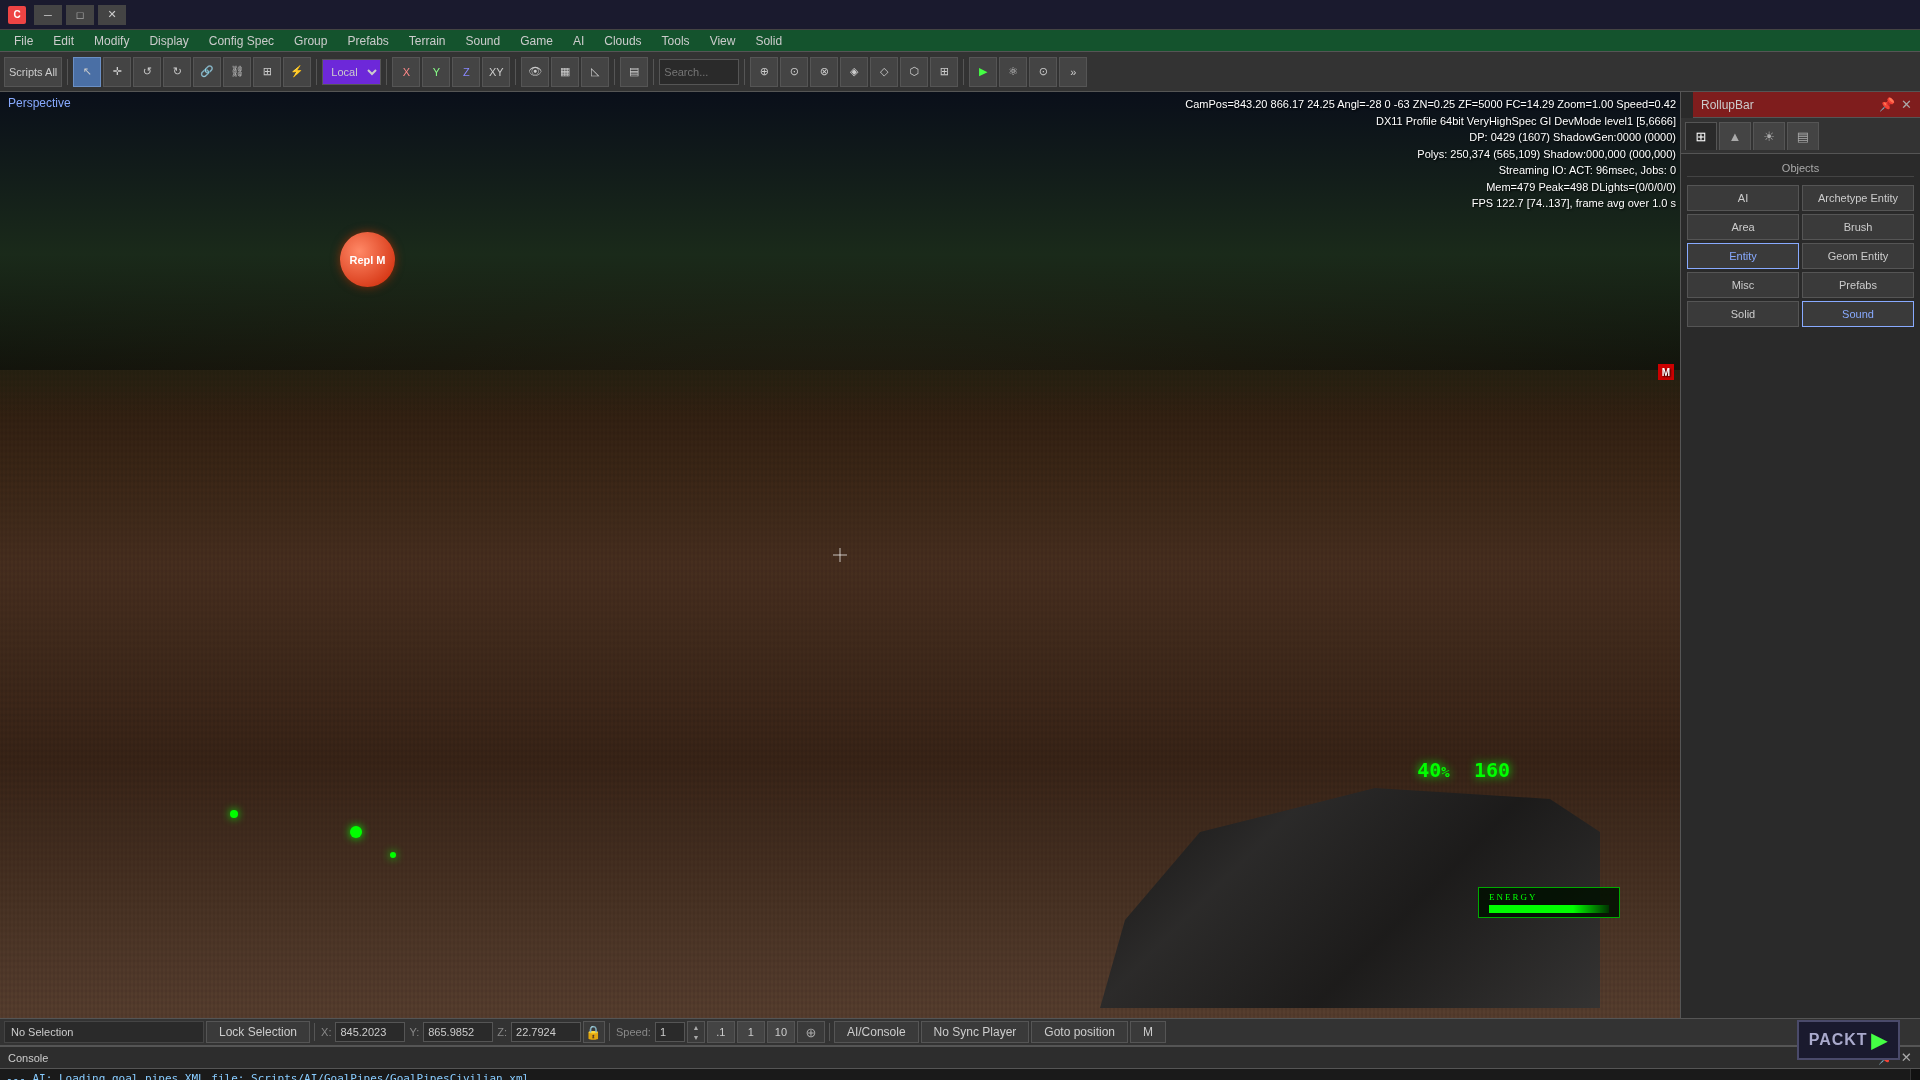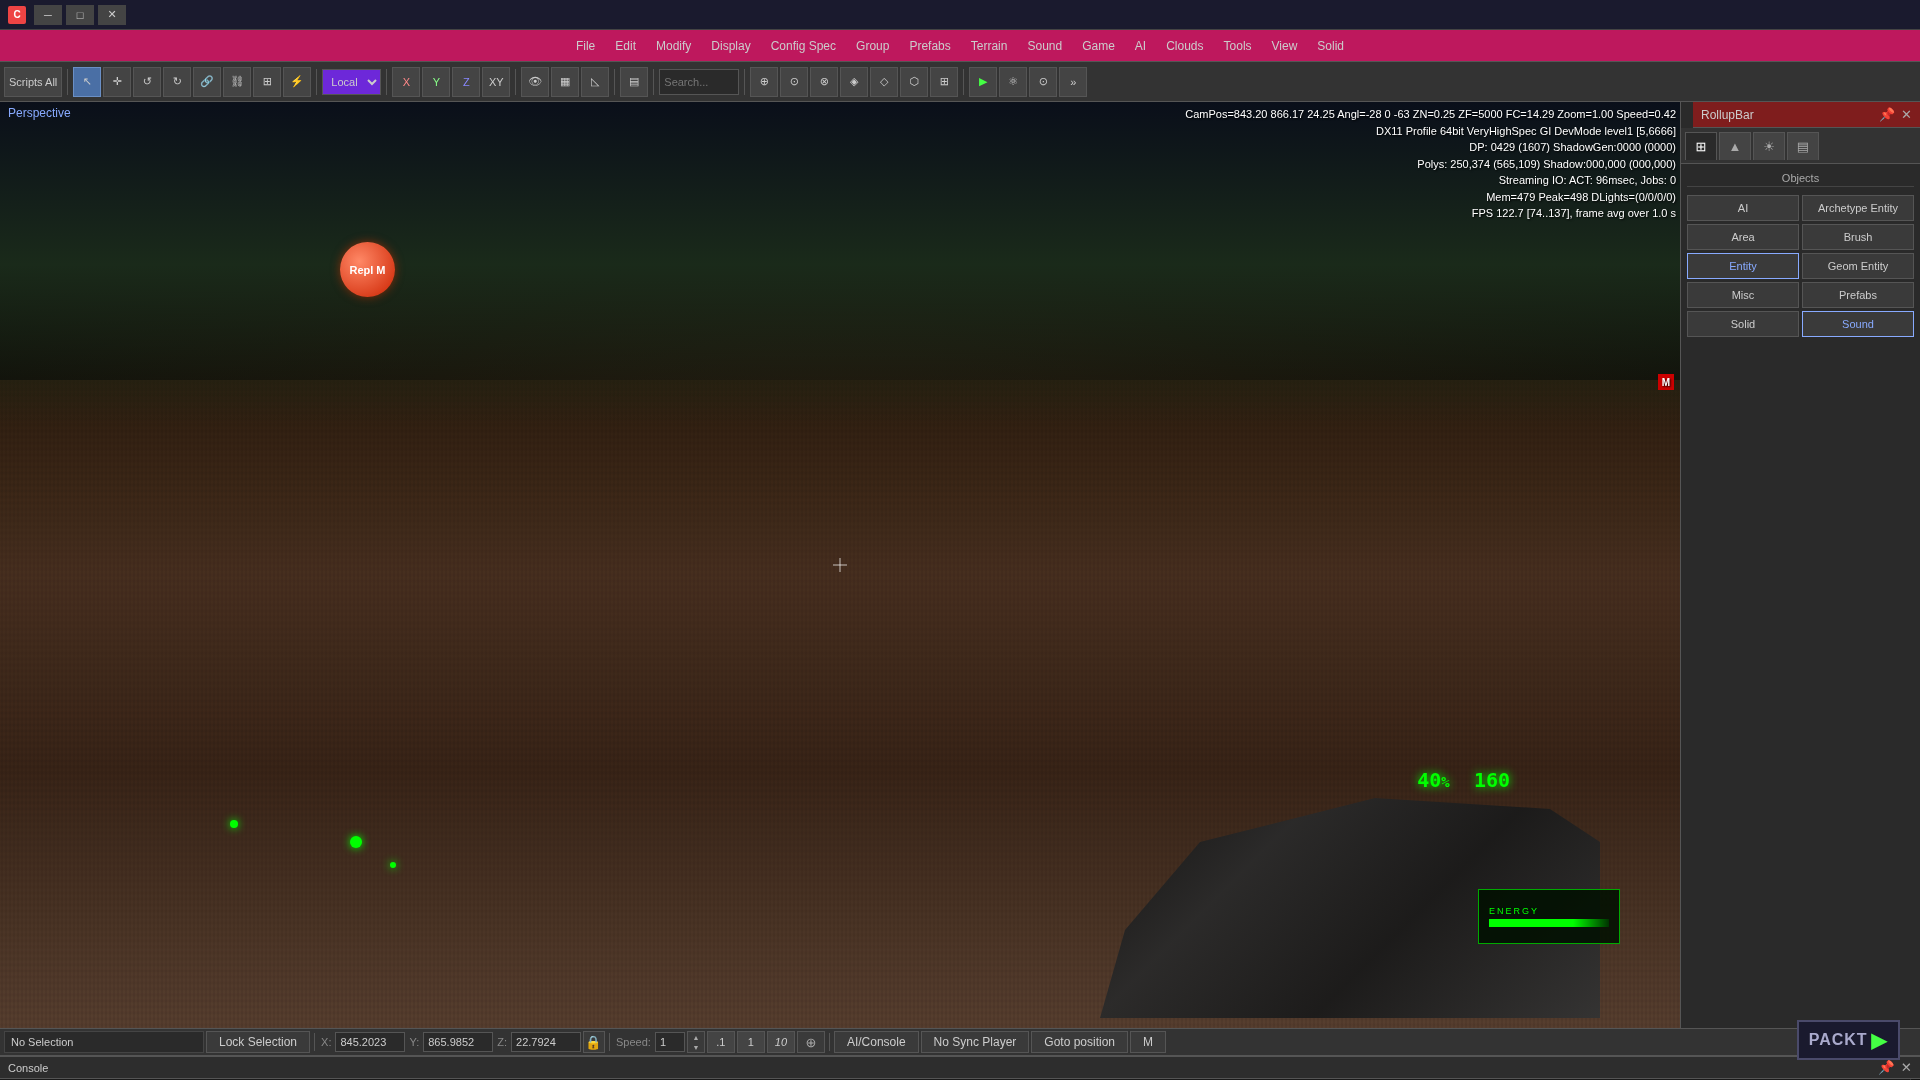--- a/index.html
+++ b/index.html
@@ -52,27 +52,26 @@
       color: #ccc;
       cursor: pointer;
       font-size: 11px;
       display: flex;
       align-items: center;
       justify-content: center;
     }
 
     
     #menu-bar {
-      height: 32px;
-      background: #be185d;
+      height: 22px;
+      background: #14532d;
       display: flex;
       align-items: center;
       padding: 0 4px;
       border-bottom: 1px solid #555;
-      justify-content: center;
     }
     .menu-item {
       padding: 2px 10px;
       color: #ccc;
       cursor: pointer;
       font-size: 12px;
       height: 22px;
       display: flex;
       align-items: center;
     }
@@ -587,21 +586,21 @@
         <div style="position:absolute; bottom:10px; right:80px; width:500px; height:220px;
                     background: linear-gradient(135deg, #111 0%, #2a2a2a 30%, #1a1a1a 60%, #333 100%);
                     clip-path: polygon(5% 60%, 20% 20%, 55% 0%, 90% 5%, 100% 20%, 100% 100%, 0% 100%);
                     opacity:0.95;">
         </div>
 
         <div style="position:absolute; top: 20px; right: 170px; color: #0f0; font-size: 20px; font-weight: bold; font-family: monospace; text-shadow: 0 0 10px #0f0;">
           <span>40</span><span style="font-size:14px;">%</span>&nbsp;&nbsp;<span>160</span>
         </div>
 
-        <div style="position:absolute; bottom: 84px; right: 60px; background: rgba(0,15,0,0.85); border: 1px solid #0a0; padding: 16px 10px; color: #0f0; font-family: Liberation Sans, sans-serif; font-size: 12px;">
+        <div style="position:absolute; bottom: 100px; right: 60px; background: rgba(0,15,0,0.85); border: 1px solid #0a0; padding: 4px 10px; color: #0f0; font-family: Liberation Serif, serif; font-size: 12px;">
           <div style="font-size:9px; letter-spacing:2px;">ENERGY</div>
           <div style="height:8px; background: linear-gradient(to right, #0f0 70%, #030 100%); margin-top:3px; width:120px;"></div>
         </div>
       </div>
 
       <div style="position:absolute; top:0; left:0; right:0; height:26px; background: rgba(40,40,40,0.85); display:flex; align-items:center; padding: 0 8px; gap:8px;">
         <span style="color:#aaa; font-size:11px;">By Name, Hide filtered, AND</span>
         <div style="display:flex; align-items:center; background:#2a2a2a; border:1px solid #555; padding: 0 6px; height:20px; gap:4px;">
           <span style="color:#888; font-size:11px;">🔍</span>
           <input type="text" style="background: transparent; border: none; color: rgb(204, 204, 204); font-size: 11px; width: 120px; outline: none;" placeholder="Ctrl+Shift+F">
@@ -666,21 +665,21 @@
   <div class="status-sep"></div>
   <div class="speed-control">
     <span class="status-label">Speed:</span>
     <input class="status-input" type="text" style="width: 30px;" value="1">
     <div style="display:flex; flex-direction:column; height:22px; border:1px solid #555;">
       <button style="height:11px; width:16px; background:#3a3a3a; border:none; color:#aaa; cursor:pointer; font-size:7px;">▲</button>
       <button style="height:11px; width:16px; background:#3a3a3a; border:none; color:#aaa; cursor:pointer; font-size:7px;">▼</button>
     </div>
     <button class="toolbar-btn" style="height:22px; width:28px;">.1</button>
     <button class="toolbar-btn" style="height:22px; width:24px;">1</button>
-    <button class="toolbar-btn" style="height:22px; width:28px;font-style:italic;">10</button>
+    <button class="toolbar-btn" style="height:22px; width:28px;">10</button>
   </div>
   <button style="height:22px; width:28px; background:#3a3a3a; border:1px solid #555; color:#aaa; cursor:pointer; font-size:13px;">⊕</button>
   <div class="status-sep"></div>
   <button class="lock-btn">AI/Console</button>
   <button class="lock-btn">No Sync Player</button>
   <button class="lock-btn">Goto position</button>
   <button class="lock-btn">M</button>
 </div>
 
 <div id="console-area">

